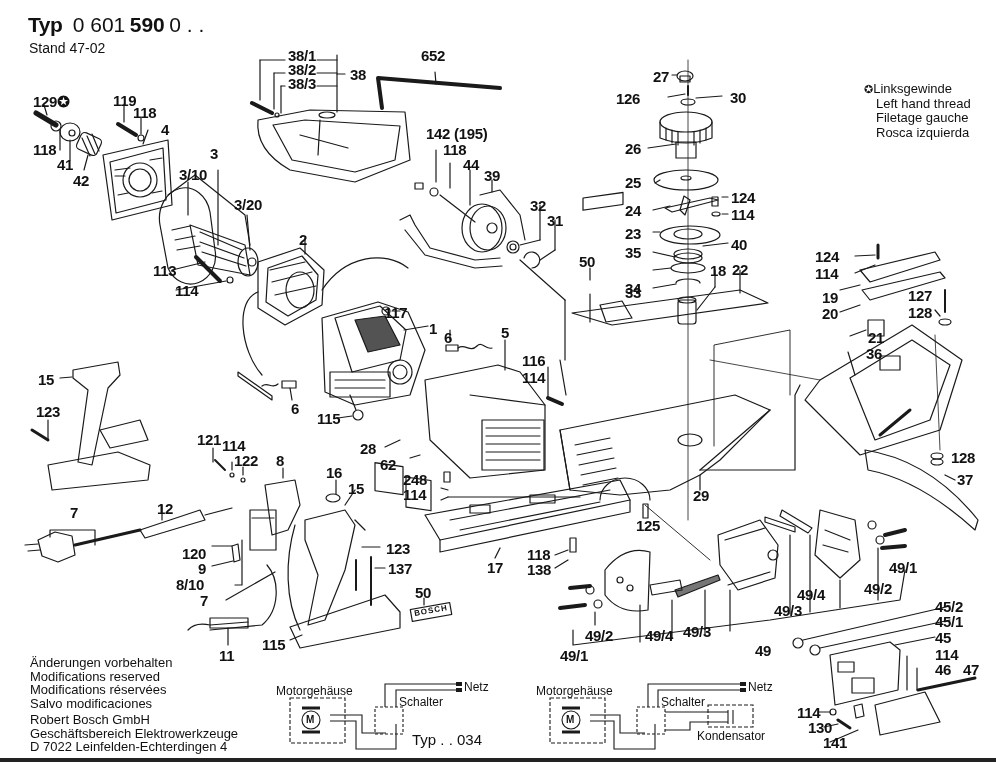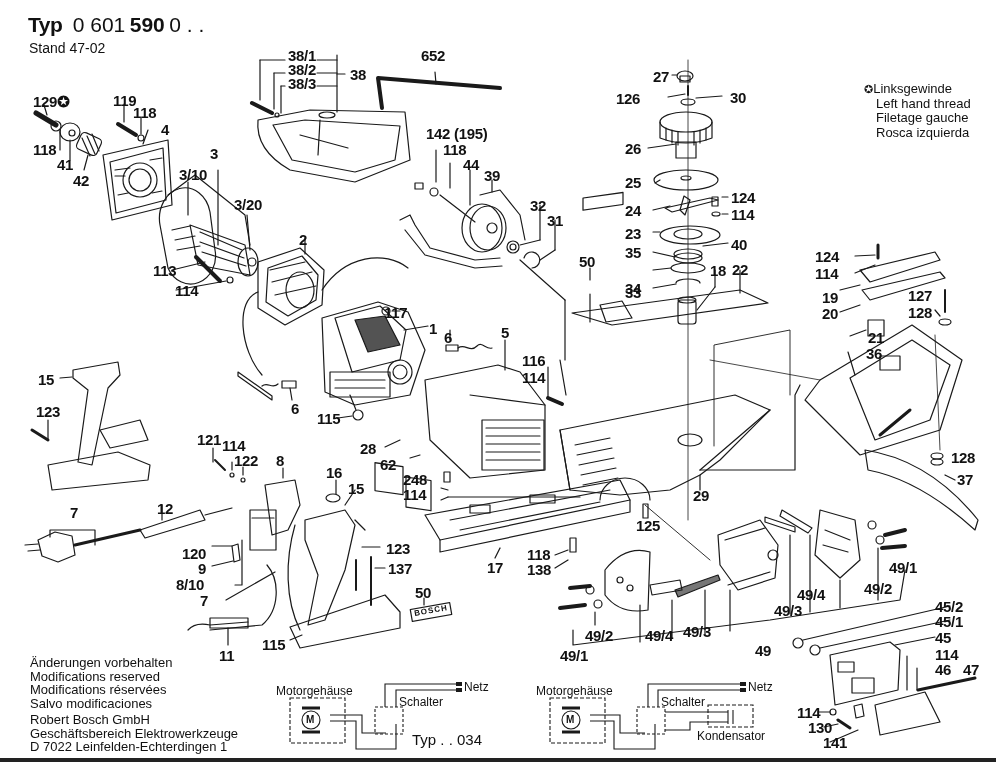--- a/index.html
+++ b/index.html
@@ -618,16 +618,16 @@
 
 <div class="abs" style="left:30px;top:656px;">
   <div class="foot-line">Änderungen vorbehalten</div>
   <div class="foot-line">Modifications reserved</div>
   <div class="foot-line">Modifications réservées</div>
   <div class="foot-line">Salvo modificaciones</div>
 </div>
 <div class="abs" style="left:30px;top:713px;">
   <div class="foot-line">Robert Bosch GmbH</div>
   <div class="foot-line">Geschäftsbereich Elektrowerkzeuge</div>
-  <div class="foot-line">D 7022 Leinfelden-Echterdingen 1</div>
+  <div class="foot-line">D 7022 Leinfelden-Echterdingen 4</div>
 </div>
 
 <div class="bottom-rule"></div>
 
 </body></html>

